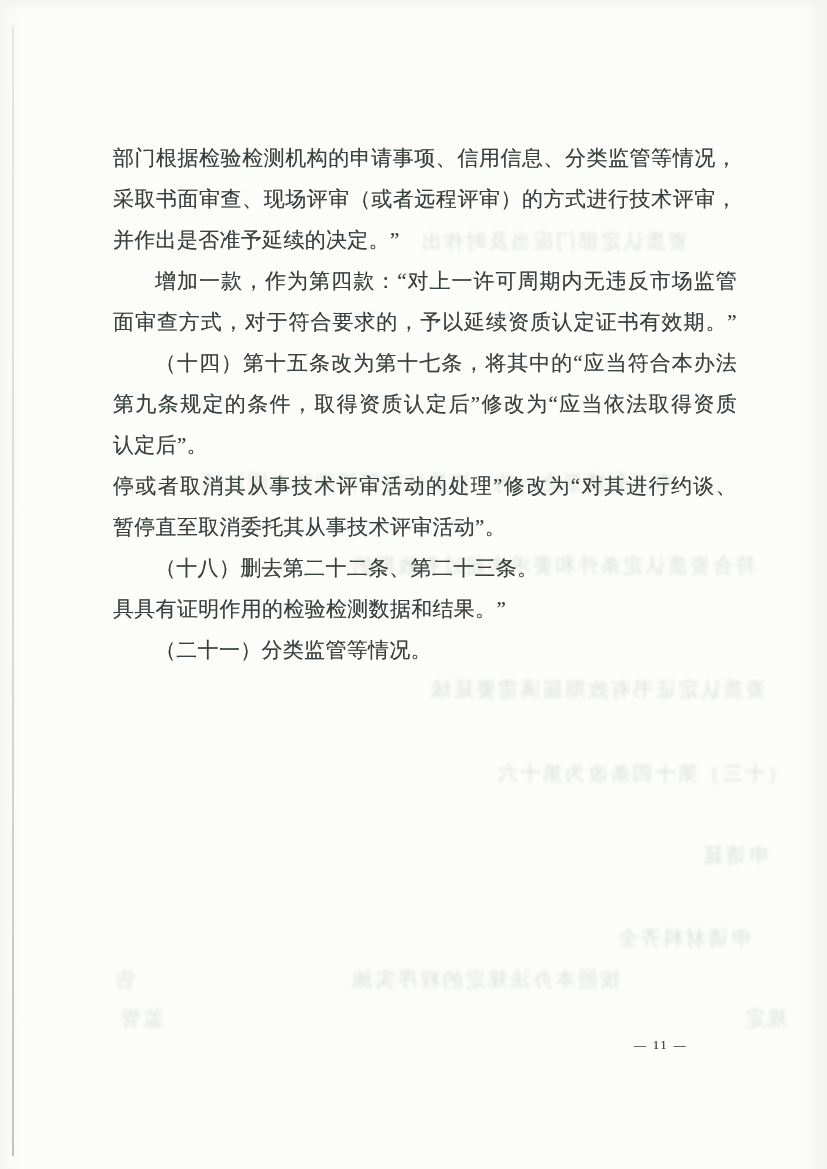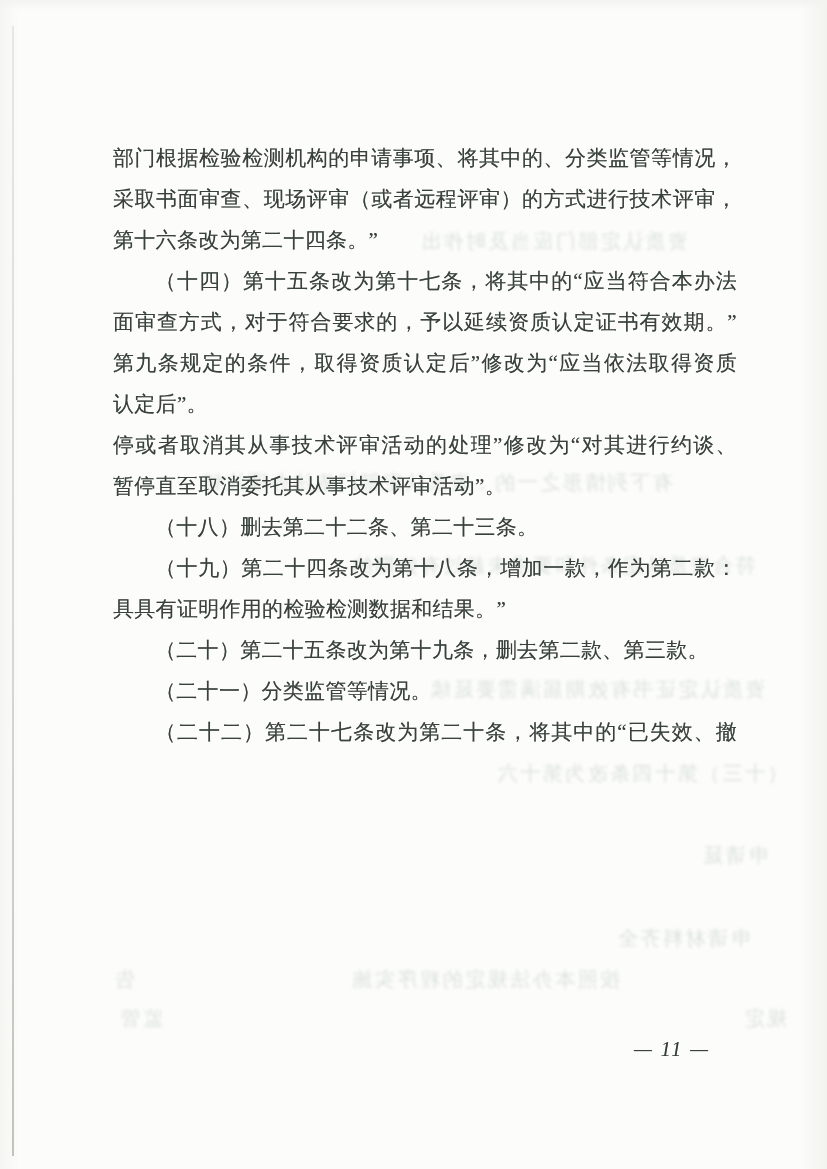--- a/index.html
+++ b/index.html
@@ -30,24 +30,23 @@
     font-size:21px;line-height:41px;height:41px;
     text-align:justify;text-justify:inter-character;
     text-shadow:0 0 .5px rgba(57,65,61,.55);
     letter-spacing:.3px;
     overflow:visible;white-space:normal;
   }
   .line.fill{text-align-last:justify;}
   .line.indent{padding-left:42px;}
   .page-number{
     position:absolute;left:634px;top:1038px;
-    font-size:20px;letter-spacing:2px;color:#333b38;
+    font-size:12px;letter-spacing:2px;color:#333b38;
     text-shadow:0 0 .5px rgba(51,59,56,.5);
     white-space:nowrap;
-    font-style:italic;
   }
   .ghost{
     position:absolute;
     transform:scaleX(-1);
     color:#9db0a8;opacity:.34;
     filter:blur(1.6px);
     font-size:20px;letter-spacing:2.5px;
     white-space:nowrap;
     pointer-events:none;
   }
@@ -65,32 +64,30 @@
   <div class="ghost" style="top:676px;left:428px;">资质认定证书有效期届满需要延续</div>
   <div class="ghost" style="top:760px;left:495px;">（十三）第十四条改为第十六</div>
   <div class="ghost" style="top:842px;left:700px;">申请延</div>
   <div class="ghost" style="top:925px;left:615px;">申请材料齐全</div>
   <div class="ghost" style="top:966px;left:350px;">按照本办法规定的程序实施</div>
   <div class="ghost" style="top:966px;left:112px;">告</div>
   <div class="ghost" style="top:1005px;left:742px;">规定</div>
   <div class="ghost" style="top:1005px;left:118px;">监管</div>
 
   <div class="content">
-    <div class="line fill">部门根据检验检测机构的申请事项、将其中的、分类监管等情况，</div>
+    <div class="line fill">部门根据检验检测机构的申请事项、信用信息、分类监管等情况，</div>
     <div class="line fill">采取书面审查、现场评审（或者远程评审）的方式进行技术评审，</div>
-    <div class="line">第十六条改为第二十四条。”</div>
+    <div class="line">并作出是否准予延续的决定。”</div>
+    <div class="line fill indent">增加一款，作为第四款：“对上一许可周期内无违反市场监管</div>
+    <div class="line fill">面审查方式，对于符合要求的，予以延续资质认定证书有效期。”</div>
     <div class="line fill indent">（十四）第十五条改为第十七条，将其中的“应当符合本办法</div>
-    <div class="line fill">面审查方式，对于符合要求的，予以延续资质认定证书有效期。”</div>
     <div class="line fill">第九条规定的条件，取得资质认定后”修改为“应当依法取得资质</div>
     <div class="line">认定后”。</div>
     <div class="line fill">停或者取消其从事技术评审活动的处理”修改为“对其进行约谈、</div>
     <div class="line">暂停直至取消委托其从事技术评审活动”。</div>
     <div class="line indent">（十八）删去第二十二条、第二十三条。</div>
-    <div class="line fill indent">（十九）第二十四条改为第十八条，增加一款，作为第二款：</div>
     <div class="line">具具有证明作用的检验检测数据和结果。”</div>
-    <div class="line indent">（二十）第二十五条改为第十九条，删去第二款、第三款。</div>
     <div class="line indent">（二十一）分类监管等情况。</div>
-    <div class="line fill indent">（二十二）第二十七条改为第二十条，将其中的“已失效、撤</div>
   </div>
 
   <div class="page-number">— 11 —</div>
 
 </div>
 
 </body></html>

